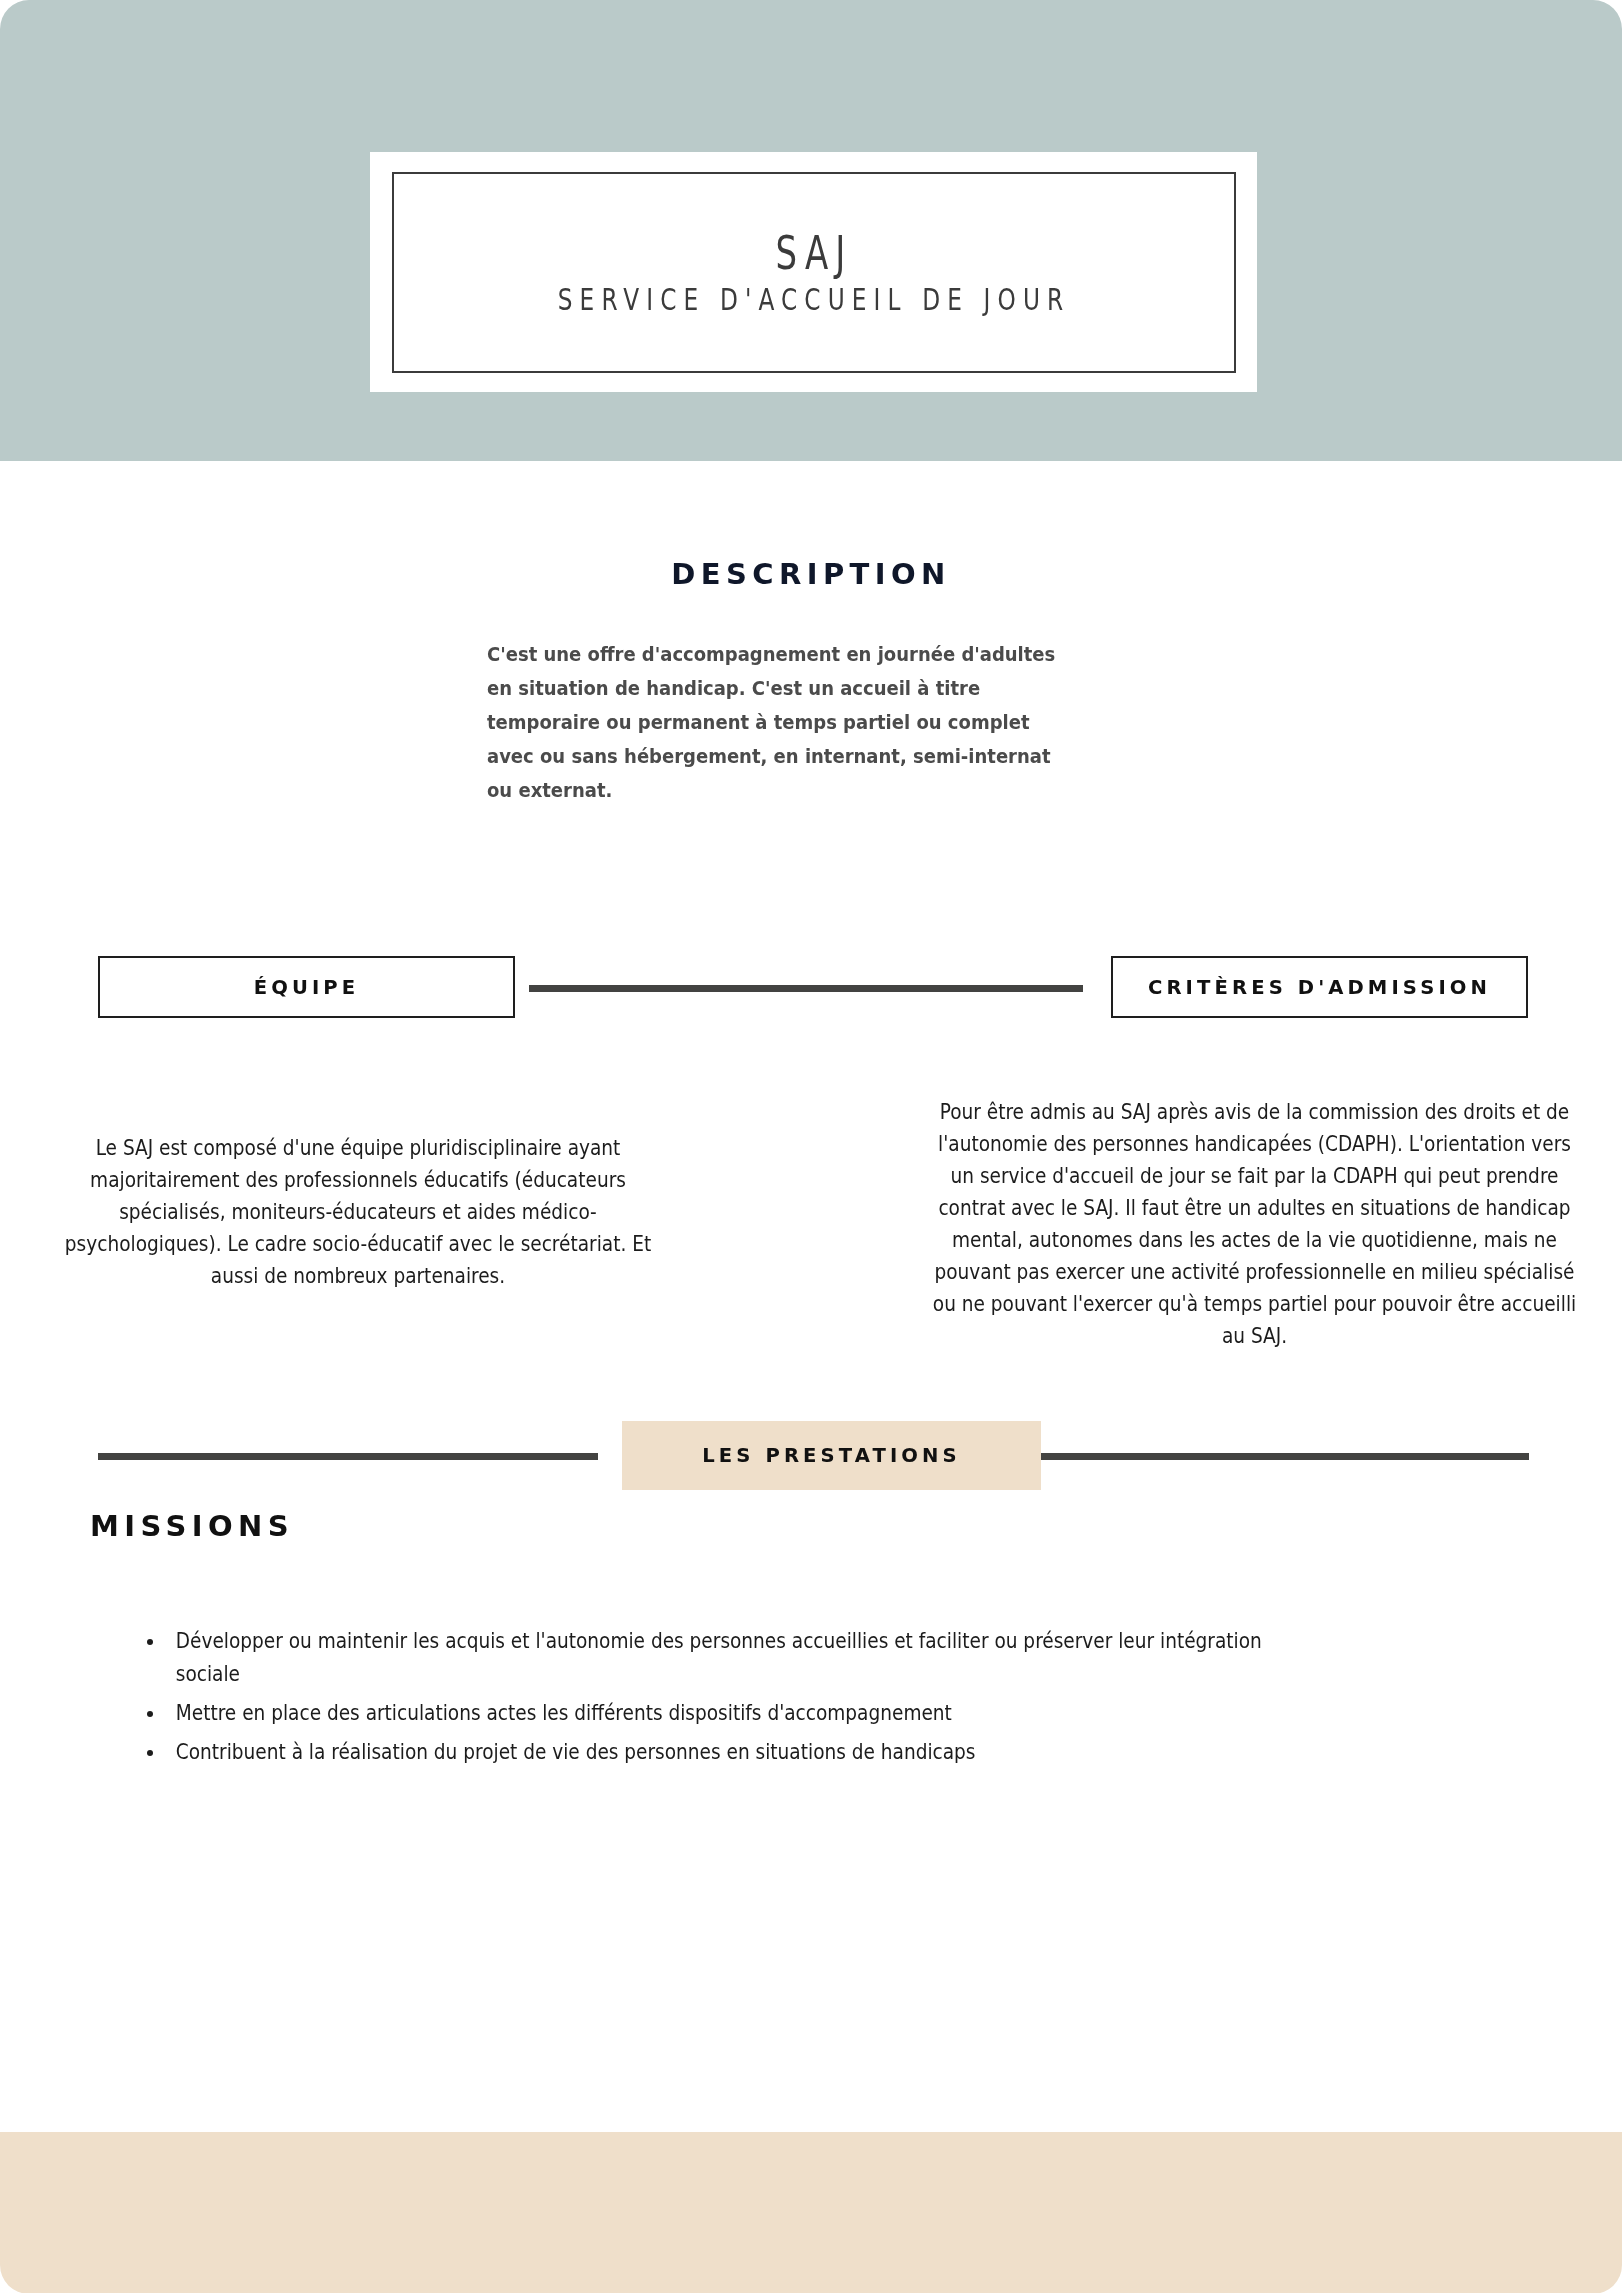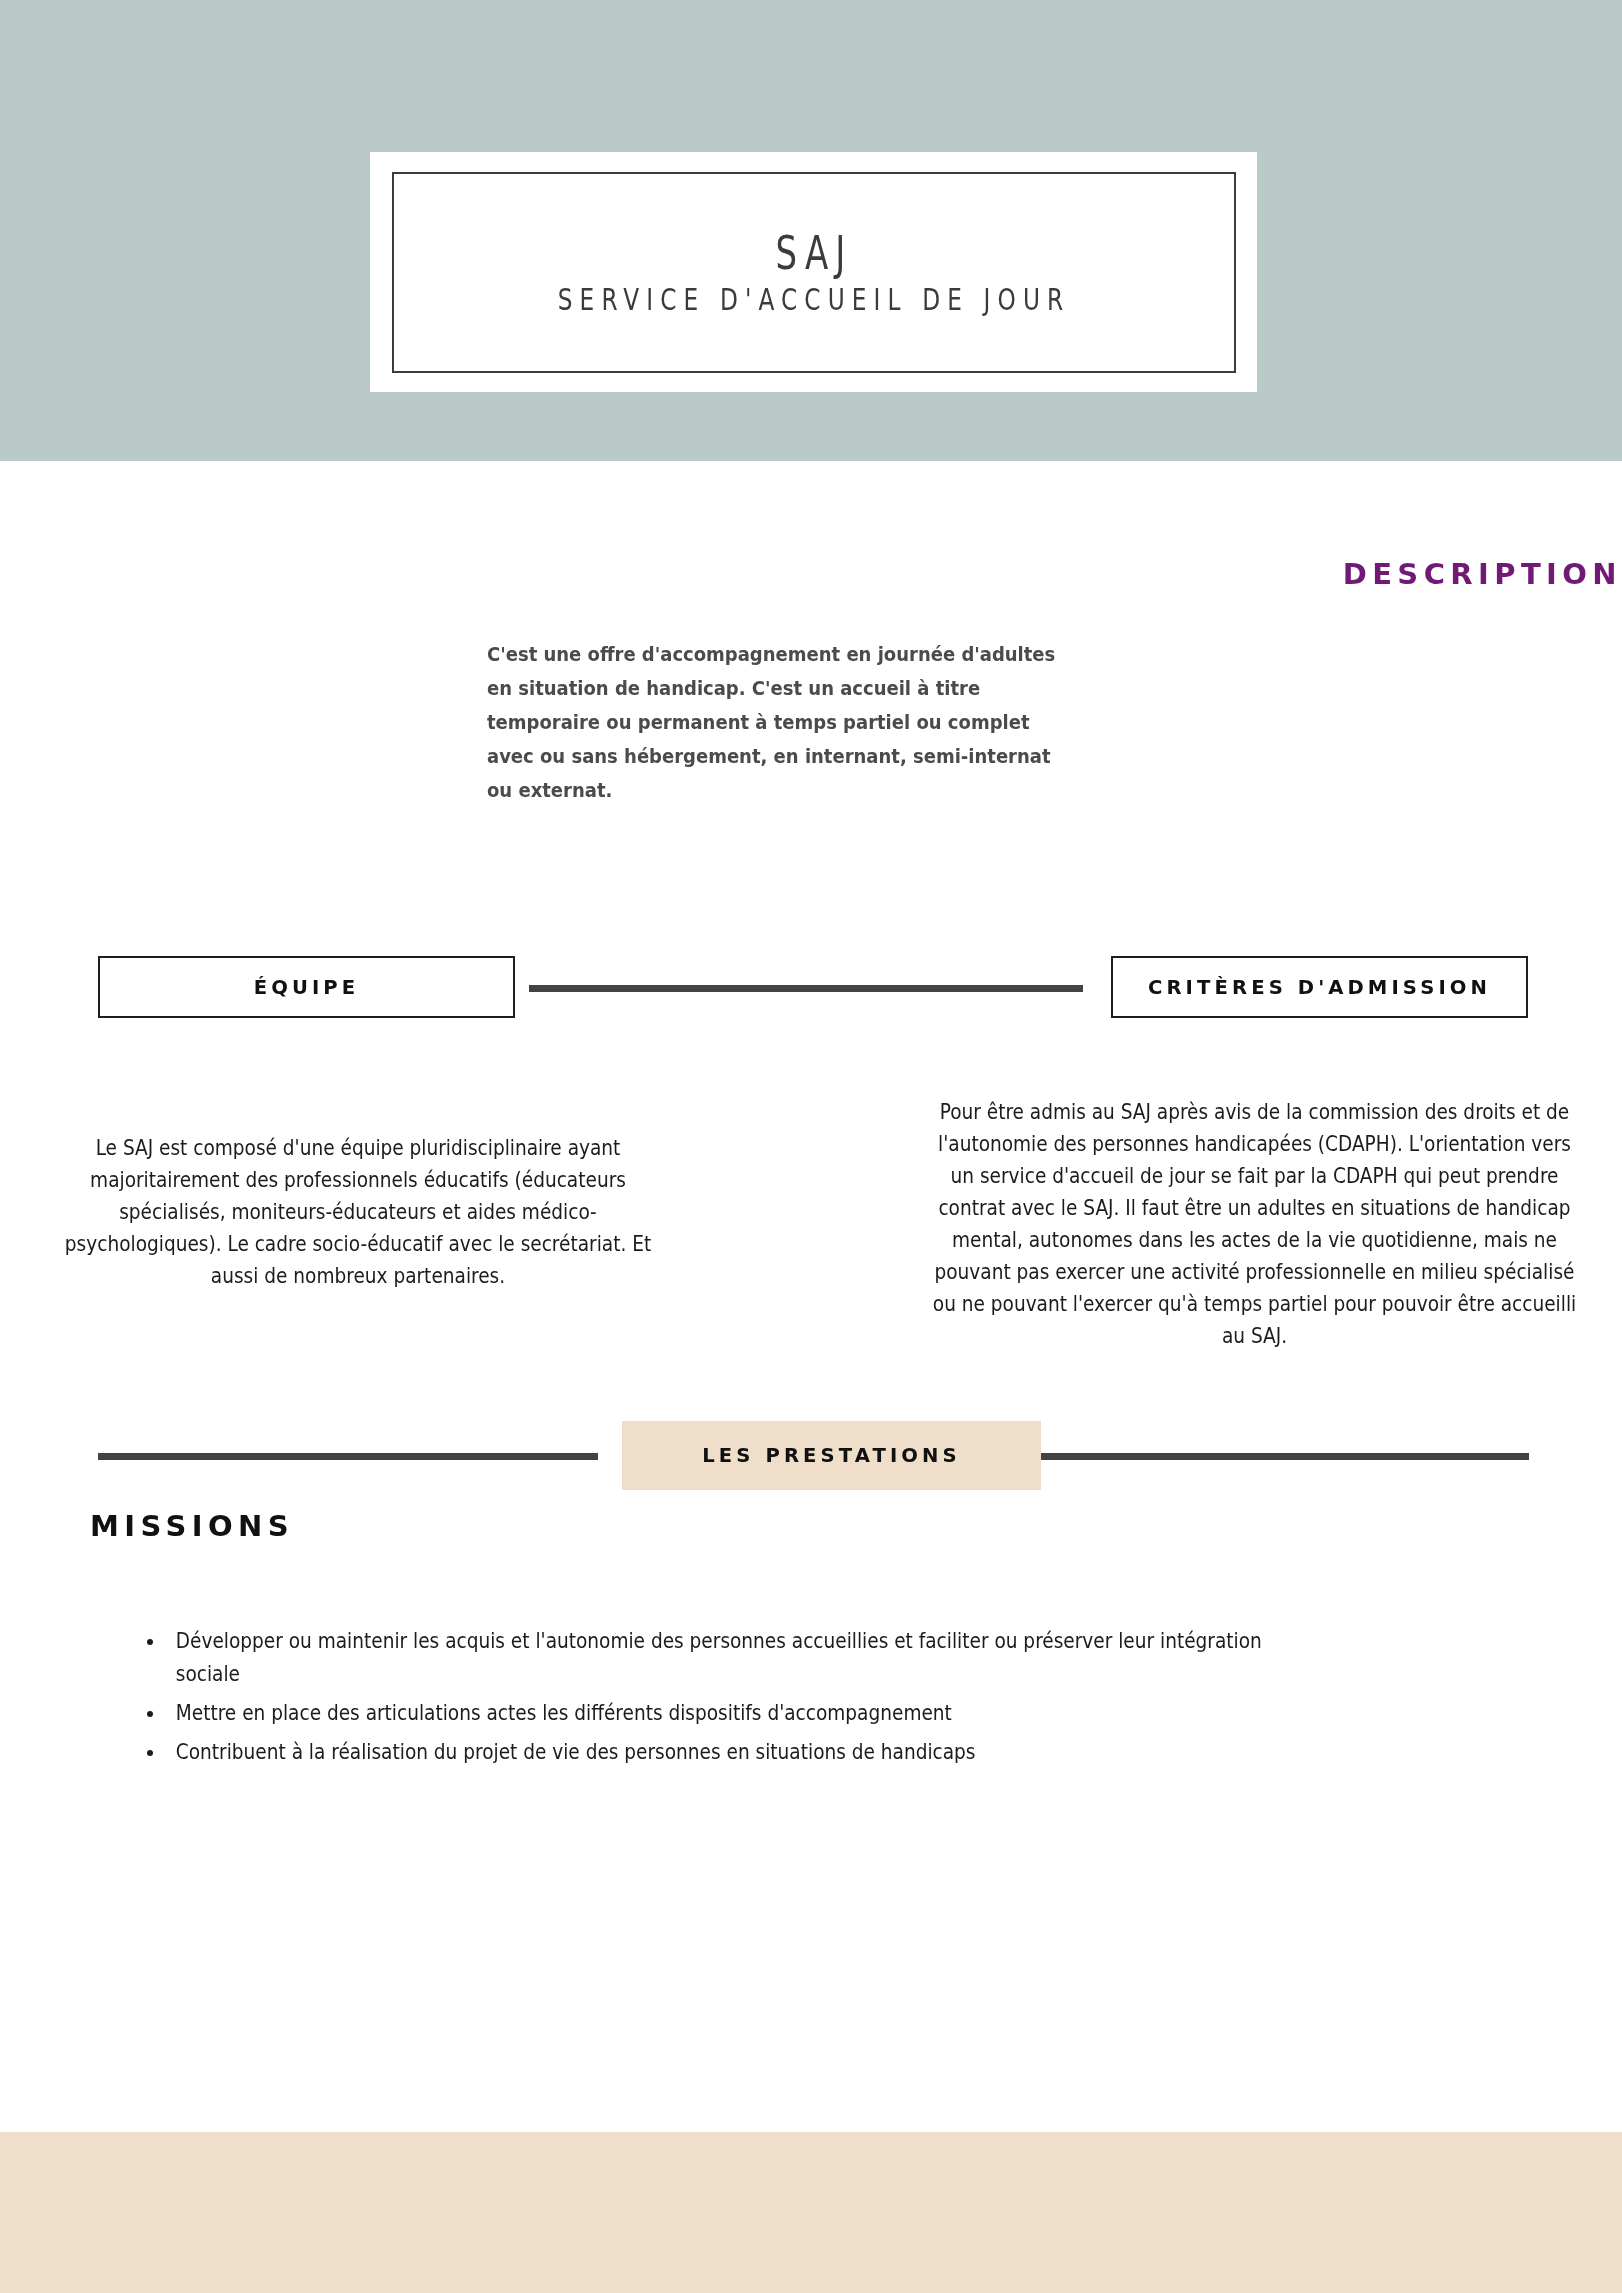--- a/index.html
+++ b/index.html
@@ -9,20 +9,21 @@
   }
   body {
     font-family: "DejaVu Sans", sans-serif;
   }
   .page {
     position: relative;
     width: 1622px;
     height: 2294px;
     background: #ffffff;
     overflow: hidden;
+    border-radius: 29px;
   }
 
   
   .top-band {
     position: absolute;
     left: 0;
     top: 0;
     width: 1622px;
     height: 461px;
     background: #bacac9;
@@ -77,26 +78,26 @@
     transform: scaleX(0.86);
     white-space: nowrap;
   }
 
   
   .desc-heading {
     position: absolute;
     left: 0;
     top: 557px;
     width: 1622px;
-    text-align: right;
+    text-align: center;
     font-family: "DejaVu Sans", sans-serif;
     font-size: 29px;
     font-weight: bold;
     letter-spacing: 5.4px;
-    color: #701a75;
+    color: #0f172a;
   }
   .desc-body {
     position: absolute;
     left: 487px;
     top: 637px;
     width: 686px;
     font-family: "DejaVu Sans Condensed", "Liberation Sans", sans-serif;
     font-size: 20px;
     font-weight: bold;
     line-height: 34px;

